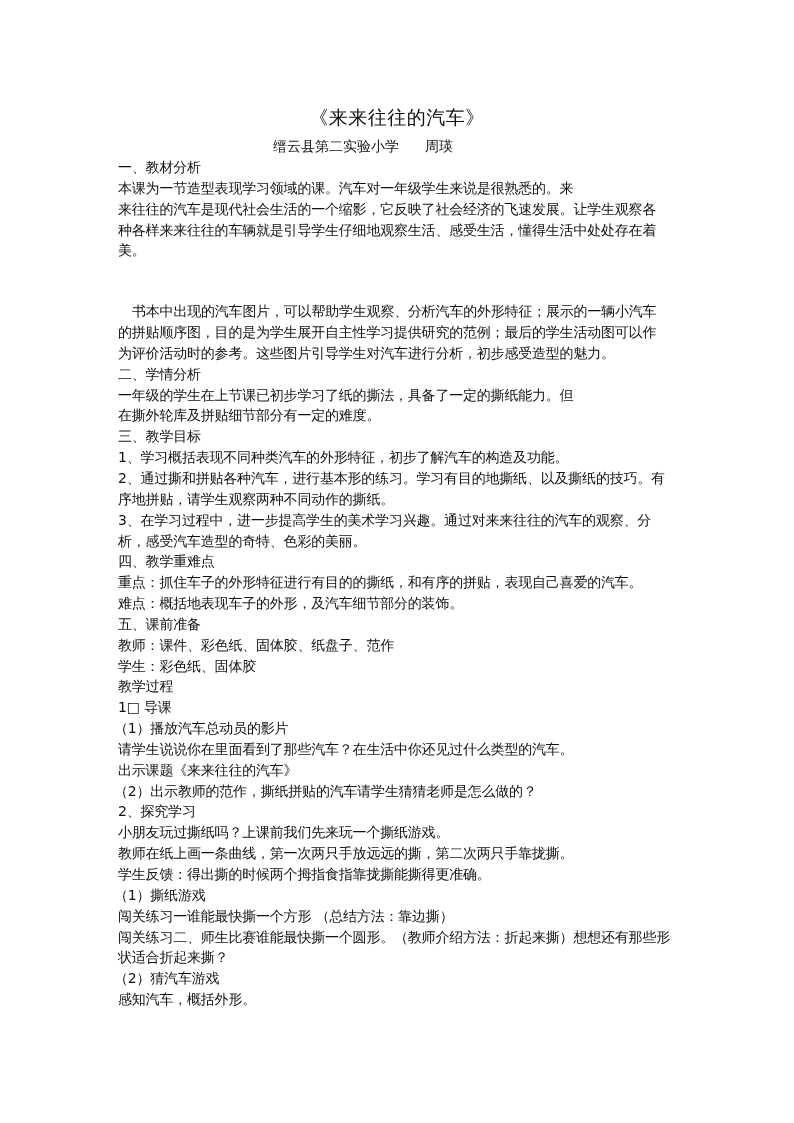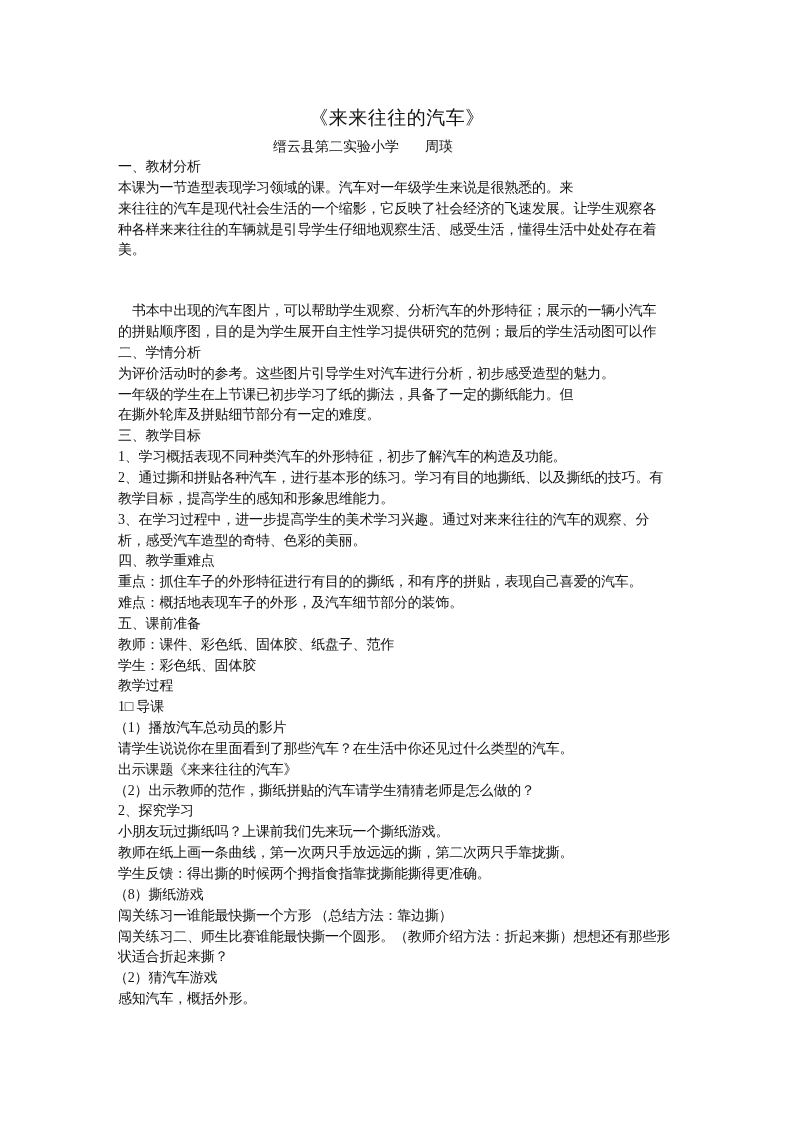--- a/index.html
+++ b/index.html
@@ -45,21 +45,20 @@
     }
     .subtitle .gap {
       display: inline-block;
       width: 26px;
     }
     .body {
       position: absolute;
       left: 118px;
       top: 157px;
       width: 560px;
-      font-family: Liberation Serif, serif;
     }
     .line {
       font-size: 14px;
       line-height: 20.85px;
       height: 20.85px;
       white-space: nowrap;
       letter-spacing: -0.2px;
     }
     .indent {
       padding-left: 14px;
@@ -79,46 +78,46 @@
   </div>
 
   <div class="body">
     <div class="line">一、教材分析</div>
     <div class="line">本课为一节造型表现学习领域的课。汽车对一年级学生来说是很熟悉的。来</div>
     <div class="line">来往往的汽车是现代社会生活的一个缩影，它反映了社会经济的飞速发展。让学生观察各</div>
     <div class="line">种各样来来往往的车辆就是引导学生仔细地观察生活、感受生活，懂得生活中处处存在着</div>
     <div class="line">美。</div>
     <div class="line indent">书本中出现的汽车图片，可以帮助学生观察、分析汽车的外形特征；展示的一辆小汽车</div>
     <div class="line">的拼贴顺序图，目的是为学生展开自主性学习提供研究的范例；最后的学生活动图可以作</div>
+    <div class="line">为评价活动时的参考。这些图片引导学生对汽车进行分析，初步感受造型的魅力。</div>
     <div class="line">二、学情分析</div>
-    <div class="line">为评价活动时的参考。这些图片引导学生对汽车进行分析，初步感受造型的魅力。</div>
     <div class="line">一年级的学生在上节课已初步学习了纸的撕法，具备了一定的撕纸能力。但</div>
     <div class="line">在撕外轮库及拼贴细节部分有一定的难度。</div>
     <div class="line">三、教学目标</div>
     <div class="line">1、学习概括表现不同种类汽车的外形特征，初步了解汽车的构造及功能。</div>
     <div class="line">2、通过撕和拼贴各种汽车，进行基本形的练习。学习有目的地撕纸、以及撕纸的技巧。有</div>
-    <div class="line">教学目标，提高学生的感知和形象思维能力。</div>
+    <div class="line">序地拼贴，请学生观察两种不同动作的撕纸。</div>
     <div class="line">3、在学习过程中，进一步提高学生的美术学习兴趣。通过对来来往往的汽车的观察、分</div>
     <div class="line">析，感受汽车造型的奇特、色彩的美丽。</div>
     <div class="line">四、教学重难点</div>
     <div class="line">重点：抓住车子的外形特征进行有目的的撕纸，和有序的拼贴，表现自己喜爱的汽车。</div>
     <div class="line">难点：概括地表现车子的外形，及汽车细节部分的装饰。</div>
     <div class="line">五、课前准备</div>
     <div class="line">教师：课件、彩色纸、固体胶、纸盘子、范作</div>
     <div class="line">学生：彩色纸、固体胶</div>
     <div class="line">教学过程</div>
     <div class="line">1□  导课</div>
     <div class="line paren">（1）播放汽车总动员的影片</div>
     <div class="line">请学生说说你在里面看到了那些汽车？在生活中你还见过什么类型的汽车。</div>
     <div class="line">出示课题《来来往往的汽车》</div>
     <div class="line paren">（2）出示教师的范作，撕纸拼贴的汽车请学生猜猜老师是怎么做的？</div>
     <div class="line">2、探究学习</div>
     <div class="line">小朋友玩过撕纸吗？上课前我们先来玩一个撕纸游戏。</div>
     <div class="line">教师在纸上画一条曲线，第一次两只手放远远的撕，第二次两只手靠拢撕。</div>
     <div class="line">学生反馈：得出撕的时候两个拇指食指靠拢撕能撕得更准确。</div>
-    <div class="line paren">（8）撕纸游戏</div>
+    <div class="line paren">（1）撕纸游戏</div>
     <div class="line">闯关练习一谁能最快撕一个方形   （总结方法：靠边撕）</div>
     <div class="line">闯关练习二、师生比赛谁能最快撕一个圆形。（教师介绍方法：折起来撕）想想还有那些形</div>
     <div class="line">状适合折起来撕？</div>
     <div class="line paren">（2）猜汽车游戏</div>
     <div class="line">感知汽车，概括外形。</div>
   </div>
 </div>
 
 </body></html>

